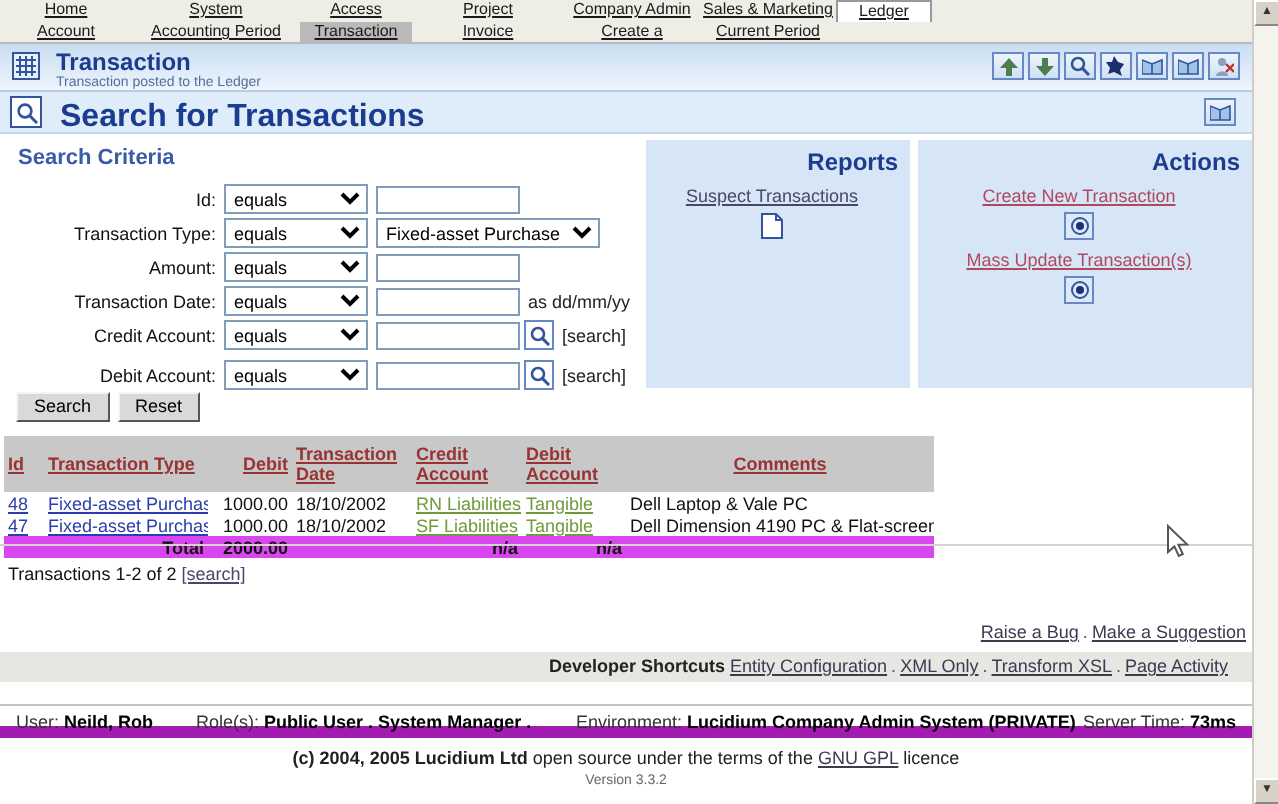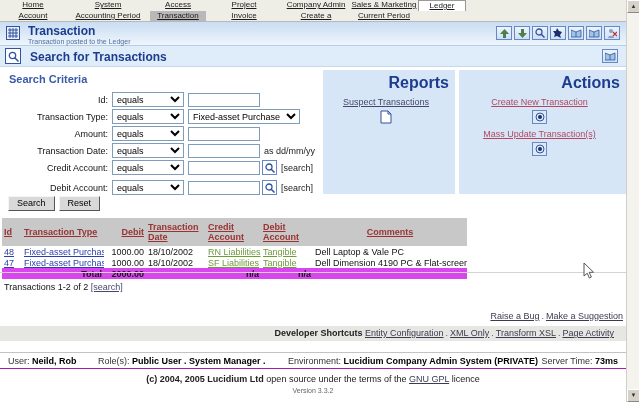--- a/index.html
+++ b/index.html
@@ -21,39 +21,39 @@
     background:linear-gradient(#c9ddf2,#eef5fc); border-bottom:1px solid #b8cde4; }
   .app-icon { position:absolute; left:6px; top:4px; width:14px; height:14px; border:1px solid #33539c; background:#e8f1fb; display:flex; align-items:center; justify-content:center; }
   .title-text { position:absolute; left:28px; top:2px; font-size:12px; font-weight:bold; color:#1c3d8f; }
   .subtitle-text { position:absolute; left:28px; top:16px; font-size:7px; color:#51709e; }
   .tb-icons { position:absolute; right:6px; top:4px; display:flex; gap:2px; }
   .icon-btn { width:16px; height:14px; border:1px solid #6688c4; background:linear-gradient(#edf4fc,#cfe0f4); display:flex; align-items:center; justify-content:center; cursor:pointer; }
 
   
   .section-bar { position:absolute; top:46px; left:0; width:626px; height:21px; background:#dfecfa; border-bottom:1px solid #c6d8ec; }
   .mag-box { position:absolute; left:5px; top:2px; width:16px; height:16px; border:1px solid #33539c; background:#fff; display:flex; align-items:center; justify-content:center; }
-  .section-title { position:absolute; left:30px; top:4px; font-size:12px; font-weight:bold; color:#1c3d8f; }
+  .section-title { position:absolute; left:30px; top:4px; font-size:16px; font-weight:bold; color:#1c3d8f; }
   .section-bar .icon-btn { position:absolute; right:8px; top:3px; }
 
   
   .main { position:absolute; top:67px; left:0; width:626px; height:129px; background:#fff; }
   .criteria-heading { position:absolute; left:9px; top:6px; font-size:11px; font-weight:bold; color:#3a5ba8; }
   .form { position:absolute; left:0; top:24px; }
   .form-row { display:flex; align-items:center; height:17px; }
   .form-label { width:112px; text-align:right; font-size:9px; color:#111; padding-right:4px; }
   .op-select { width:72px; height:15px; font-size:9px; font-family:"Liberation Sans",sans-serif; border:1px solid #7f9db9; background:#fff; }
   .val-input { width:72px; height:14px; margin-left:4px; font-size:9px; border:1px solid #7f9db9; padding:0 2px; }
   .val-select { width:112px; height:15px; margin-left:4px; font-size:9px; font-family:"Liberation Sans",sans-serif; border:1px solid #7f9db9; background:#fff; }
   .lookup-btn { width:15px; height:15px; margin-left:2px; border:1px solid #6688c4; background:#fff; display:flex; align-items:center; justify-content:center; cursor:pointer; }
   .suffix { font-size:9px; color:#222; margin-left:4px; }
 
   .panel { position:absolute; top:3px; height:124px; background:#d7e6f7; }
   .panel-reports { left:323px; width:132px; }
   .panel-actions { left:459px; width:167px; }
-  .panel-heading { text-align:right; font-size:16px; font-weight:bold; color:#1c3d8f; padding:4px 6px 2px 0; }
+  .panel-heading { text-align:right; font-size:12px; font-weight:bold; color:#1c3d8f; padding:4px 6px 2px 0; }
   .panel-link-row { display:flex; justify-content:flex-end; align-items:center; gap:3px; padding:3px 6px 2px 0;flex-direction:column; }
   .panel-link-row a { font-size:9px; text-decoration:underline; cursor:pointer; }
   .report-link { color:#47476b; }
   .action-link { color:#b0485f; }
   .doc-icon { width:12px; height:14px; }
   .round-icon { width:15px; height:14px; border:1px solid #6688c4; background:#dce9f8; display:flex; align-items:center; justify-content:center; }
 
   
   .btn-row { position:absolute; top:196px; left:8px; display:flex; gap:4px; }
   .btn { font-size:9px; font-family:"Liberation Sans",sans-serif; background:#d9d9d9; border:1px solid #555;
@@ -78,21 +78,21 @@
   .divider { position:absolute; top:272px; left:0; width:626px; height:1px; background:#d5d5cd; }
 
   
   .bug-line { position:absolute; top:311px; right:16px; font-size:9px; color:#444; }
   .bug-line a { color:#3b3b52; text-decoration:underline; cursor:pointer; }
   .dev-bar { position:absolute; top:326px; left:0; width:626px; height:15px; background:#e6e6e2; font-size:9px; line-height:15px; text-align:right; padding-right:12px; color:#222; }
   .dev-bar b { font-weight:bold; }
   .dev-bar a { color:#3b3b52; text-decoration:underline; cursor:pointer; }
   .sep { padding:0 2px; color:#555; }
 
-  .user-bar { position:absolute; top:352px; left:0; width:626px; height:17px; border-top:1px solid #c4c4bc; border-bottom:1px solid #a21caf; font-size:9px; }
+  .user-bar { position:absolute; top:352px; left:0; width:626px; height:17px; border-top:1px solid #c4c4bc; border-bottom:6px solid #a21caf; font-size:9px; }
   .user-bar .lbl { color:#333; }
   .user-bar b { color:#000; }
   .ub-user{position:absolute;left:8px;top:3px}.ub-roles{position:absolute;left:98px;top:3px}
   .ub-env{position:absolute;left:288px;top:3px}.ub-time{position:absolute;right:8px;top:3px}
 
   .copyright { position:absolute; top:374px; left:0; width:626px; text-align:center; font-size:9px; color:#222; }
   .copyright a { color:#3b3b52; text-decoration:underline; cursor:pointer; }
   .version { position:absolute; top:387px; left:0; width:626px; text-align:center; font-size:7px; color:#666; }
 
   

